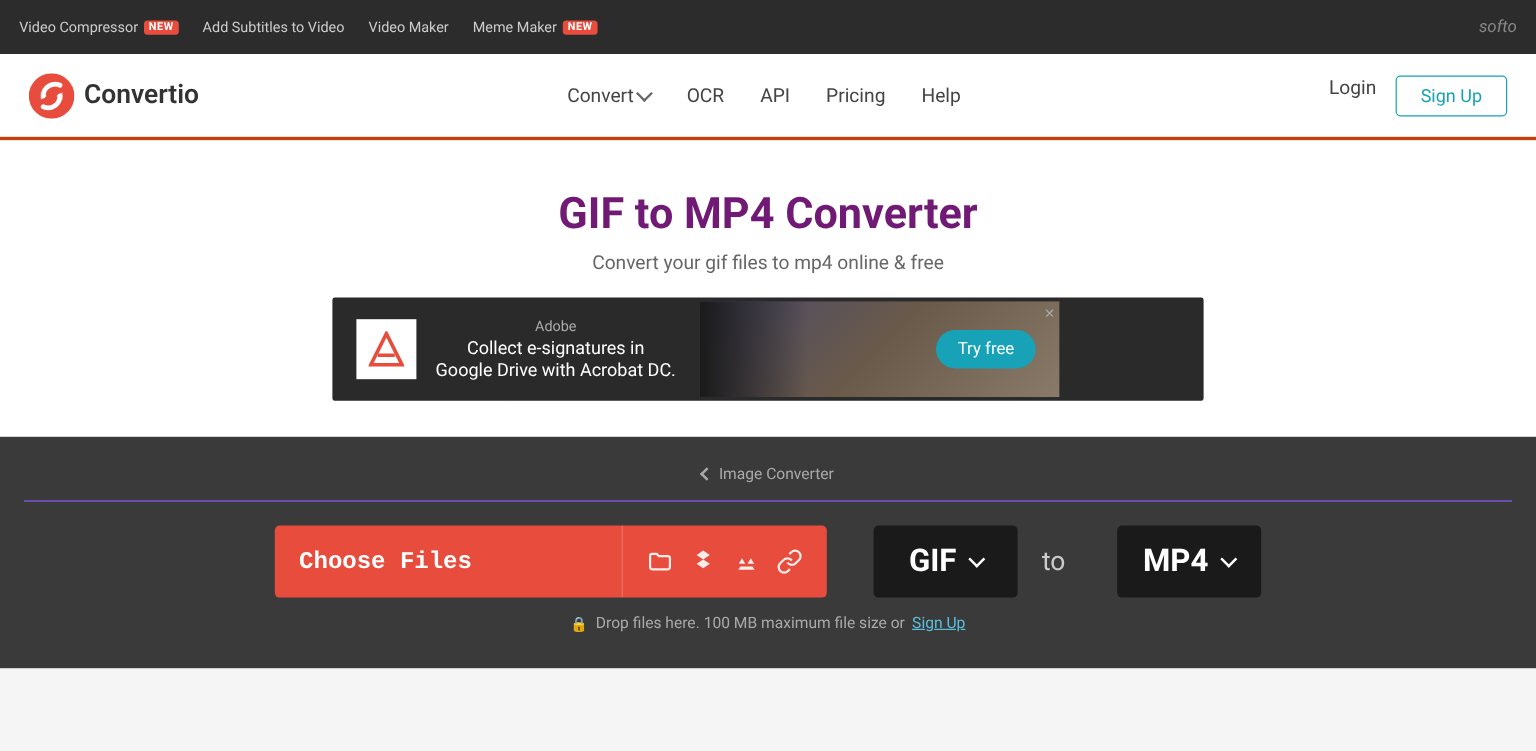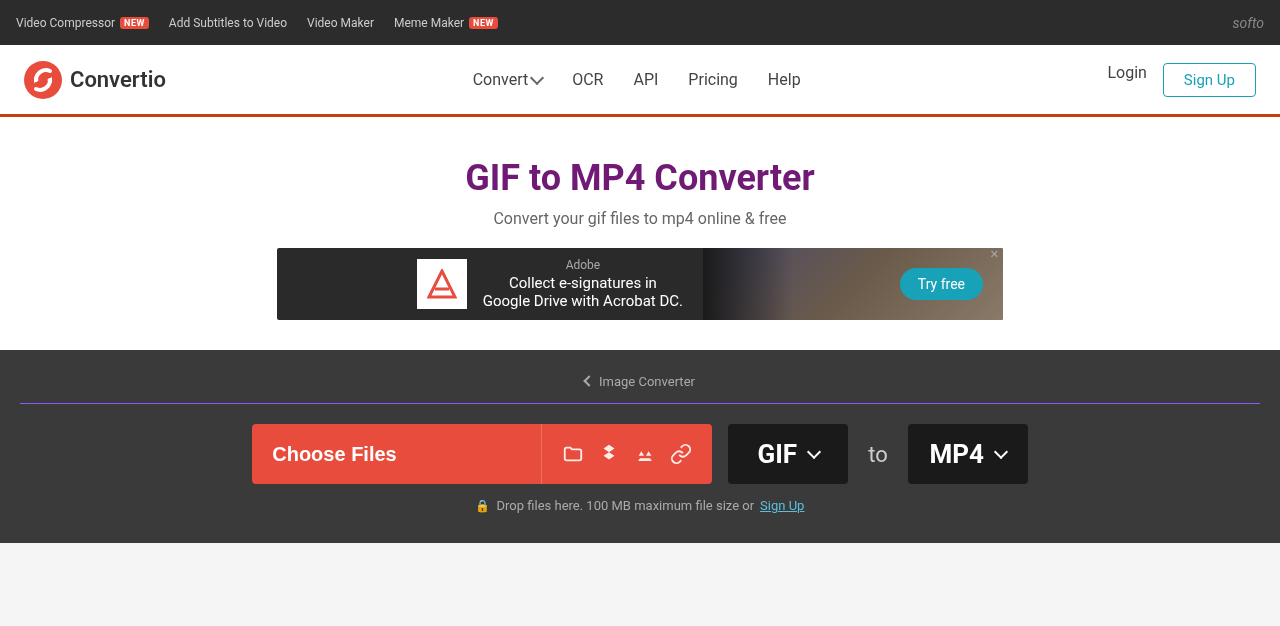--- a/index.html
+++ b/index.html
@@ -104,23 +104,23 @@
 
     
     .ad-banner {
       max-width: 726px;
       margin: 20px auto 0;
       background: #2a2a2a;
       border-radius: 2px;
       overflow: hidden;
       display: flex;
       align-items: center;
-      justify-content: flex-end;
+      justify-content: flex-start;
       position: relative;
-      height: 72px;
+      height: 86px;
     }
     .ad-left {
       display: flex;
       align-items: center;
       gap: 16px;
       padding: 16px 20px;
     }
     .adobe-logo {
       width: 50px;
       height: 50px;
@@ -220,21 +220,21 @@
       background: #e74c3c;
       color: #fff;
       border: none;
       border-radius: 4px;
       padding: 0;
       cursor: pointer;
       display: flex;
       align-items: center;
       height: 60px;
       overflow: hidden;
-      font-family: Liberation Sans, sans-serif;
+      font-family: Liberation Mono, monospace;
       flex: 1;
       max-width: 460px;
     }
     .choose-files-label {
       font-size: 20px;
       font-weight: 600;
       padding: 0 20px;
       flex: 1;
       text-align: left;
     }
@@ -261,20 +261,21 @@
       height: 60px;
       display: flex;
       align-items: center;
       padding: 0 16px;
       font-size: 26px;
       font-weight: 700;
       cursor: pointer;
       gap: 12px;
       min-width: 120px;
       justify-content: center;
+      margin-left: 23px;
     }
     .format-chevron {
       display: inline-block;
       width: 10px;
       height: 10px;
       border-right: 2.5px solid #fff;
       border-bottom: 2.5px solid #fff;
       transform: rotate(45deg);
       margin-top: -4px;
     }

